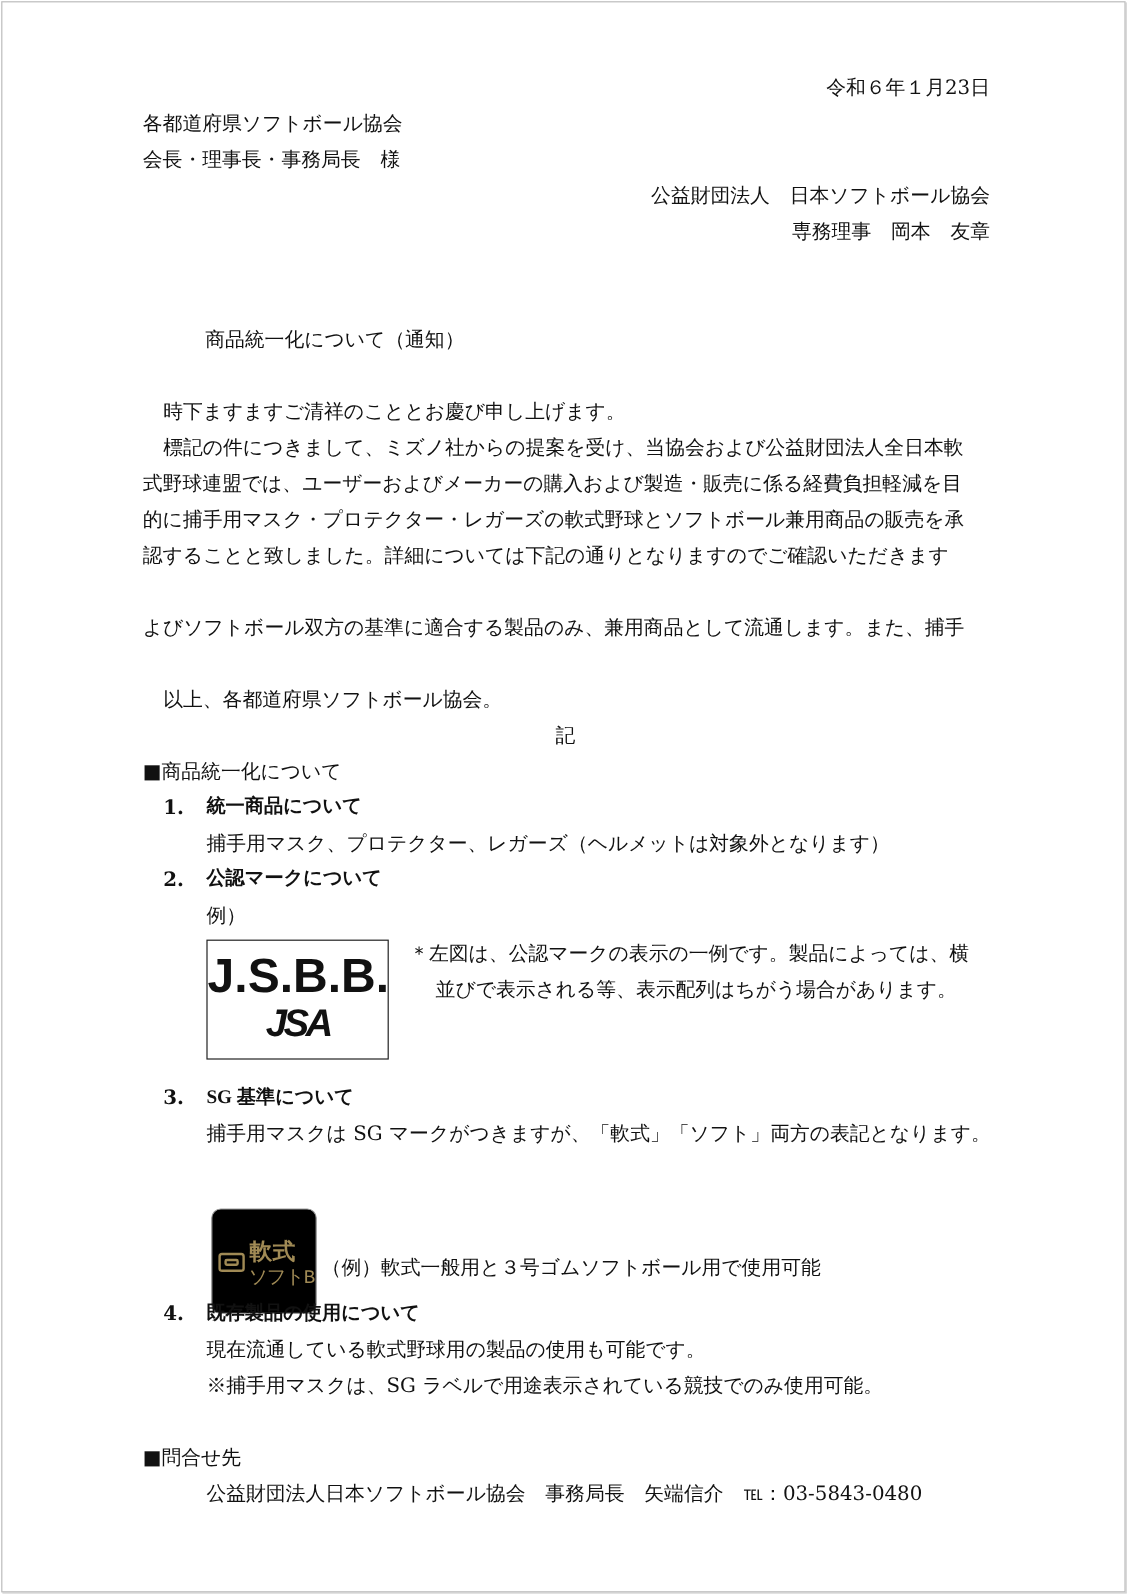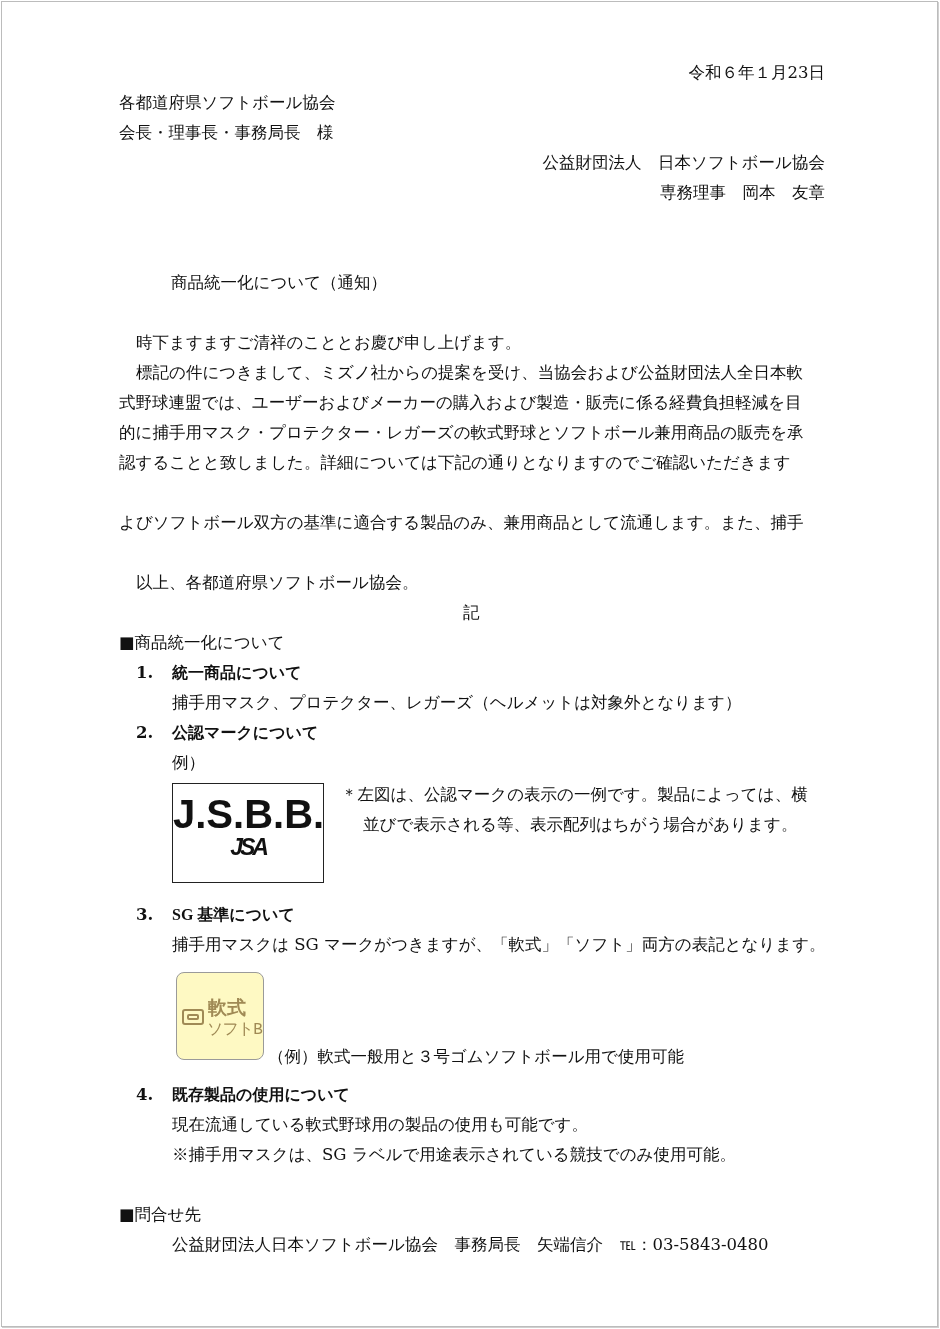--- a/index.html
+++ b/index.html
@@ -20,25 +20,25 @@
     border: 1.5px solid #222; background: #fff;
   }
   .jsbb .t {
     position: absolute; left: 0; right: 0; top: 8px; text-align: center;
     font-family: "Liberation Sans", "DejaVu Sans", sans-serif; font-weight: bold;
     font-size: 40px; letter-spacing: 0px; color: #111;
   }
   .jsbb .jsa {
     position: absolute; left: 0; right: 0; top: 50px; text-align: center;
     font-family: "Liberation Sans", "DejaVu Sans", sans-serif; font-weight: bold; font-style: italic;
-    font-size: 23px; color: #111; letter-spacing: -3px;
+    font-size: 32px; color: #111; letter-spacing: -3px;
   }
   .sg {
-    position: absolute; left: 174px; top: 970px; width: 86px; height: 86px;
-    border: 1.5px solid #9a9a9a; border-radius: 8px; background: #fef9c3;
+    position: absolute; left: 174px; top: 1005px; width: 86px; height: 86px;
+    border: 1.5px solid #9a9a9a; border-radius: 8px; background: #000000;
   }
   .sg .s-box {
     position: absolute; left: 5px; top: 36px; width: 22px; height: 16px;
     border: 2.5px solid #a08a55; border-radius: 3px; box-sizing: border-box;
   }
   .sg .s-box::after {
     content: ""; position: absolute; left: 3px; top: 3px; width: 12px; height: 6px;
     border: 2px solid #a08a55; border-radius: 2px; box-sizing: border-box;
   }
   .sg .l1 {

